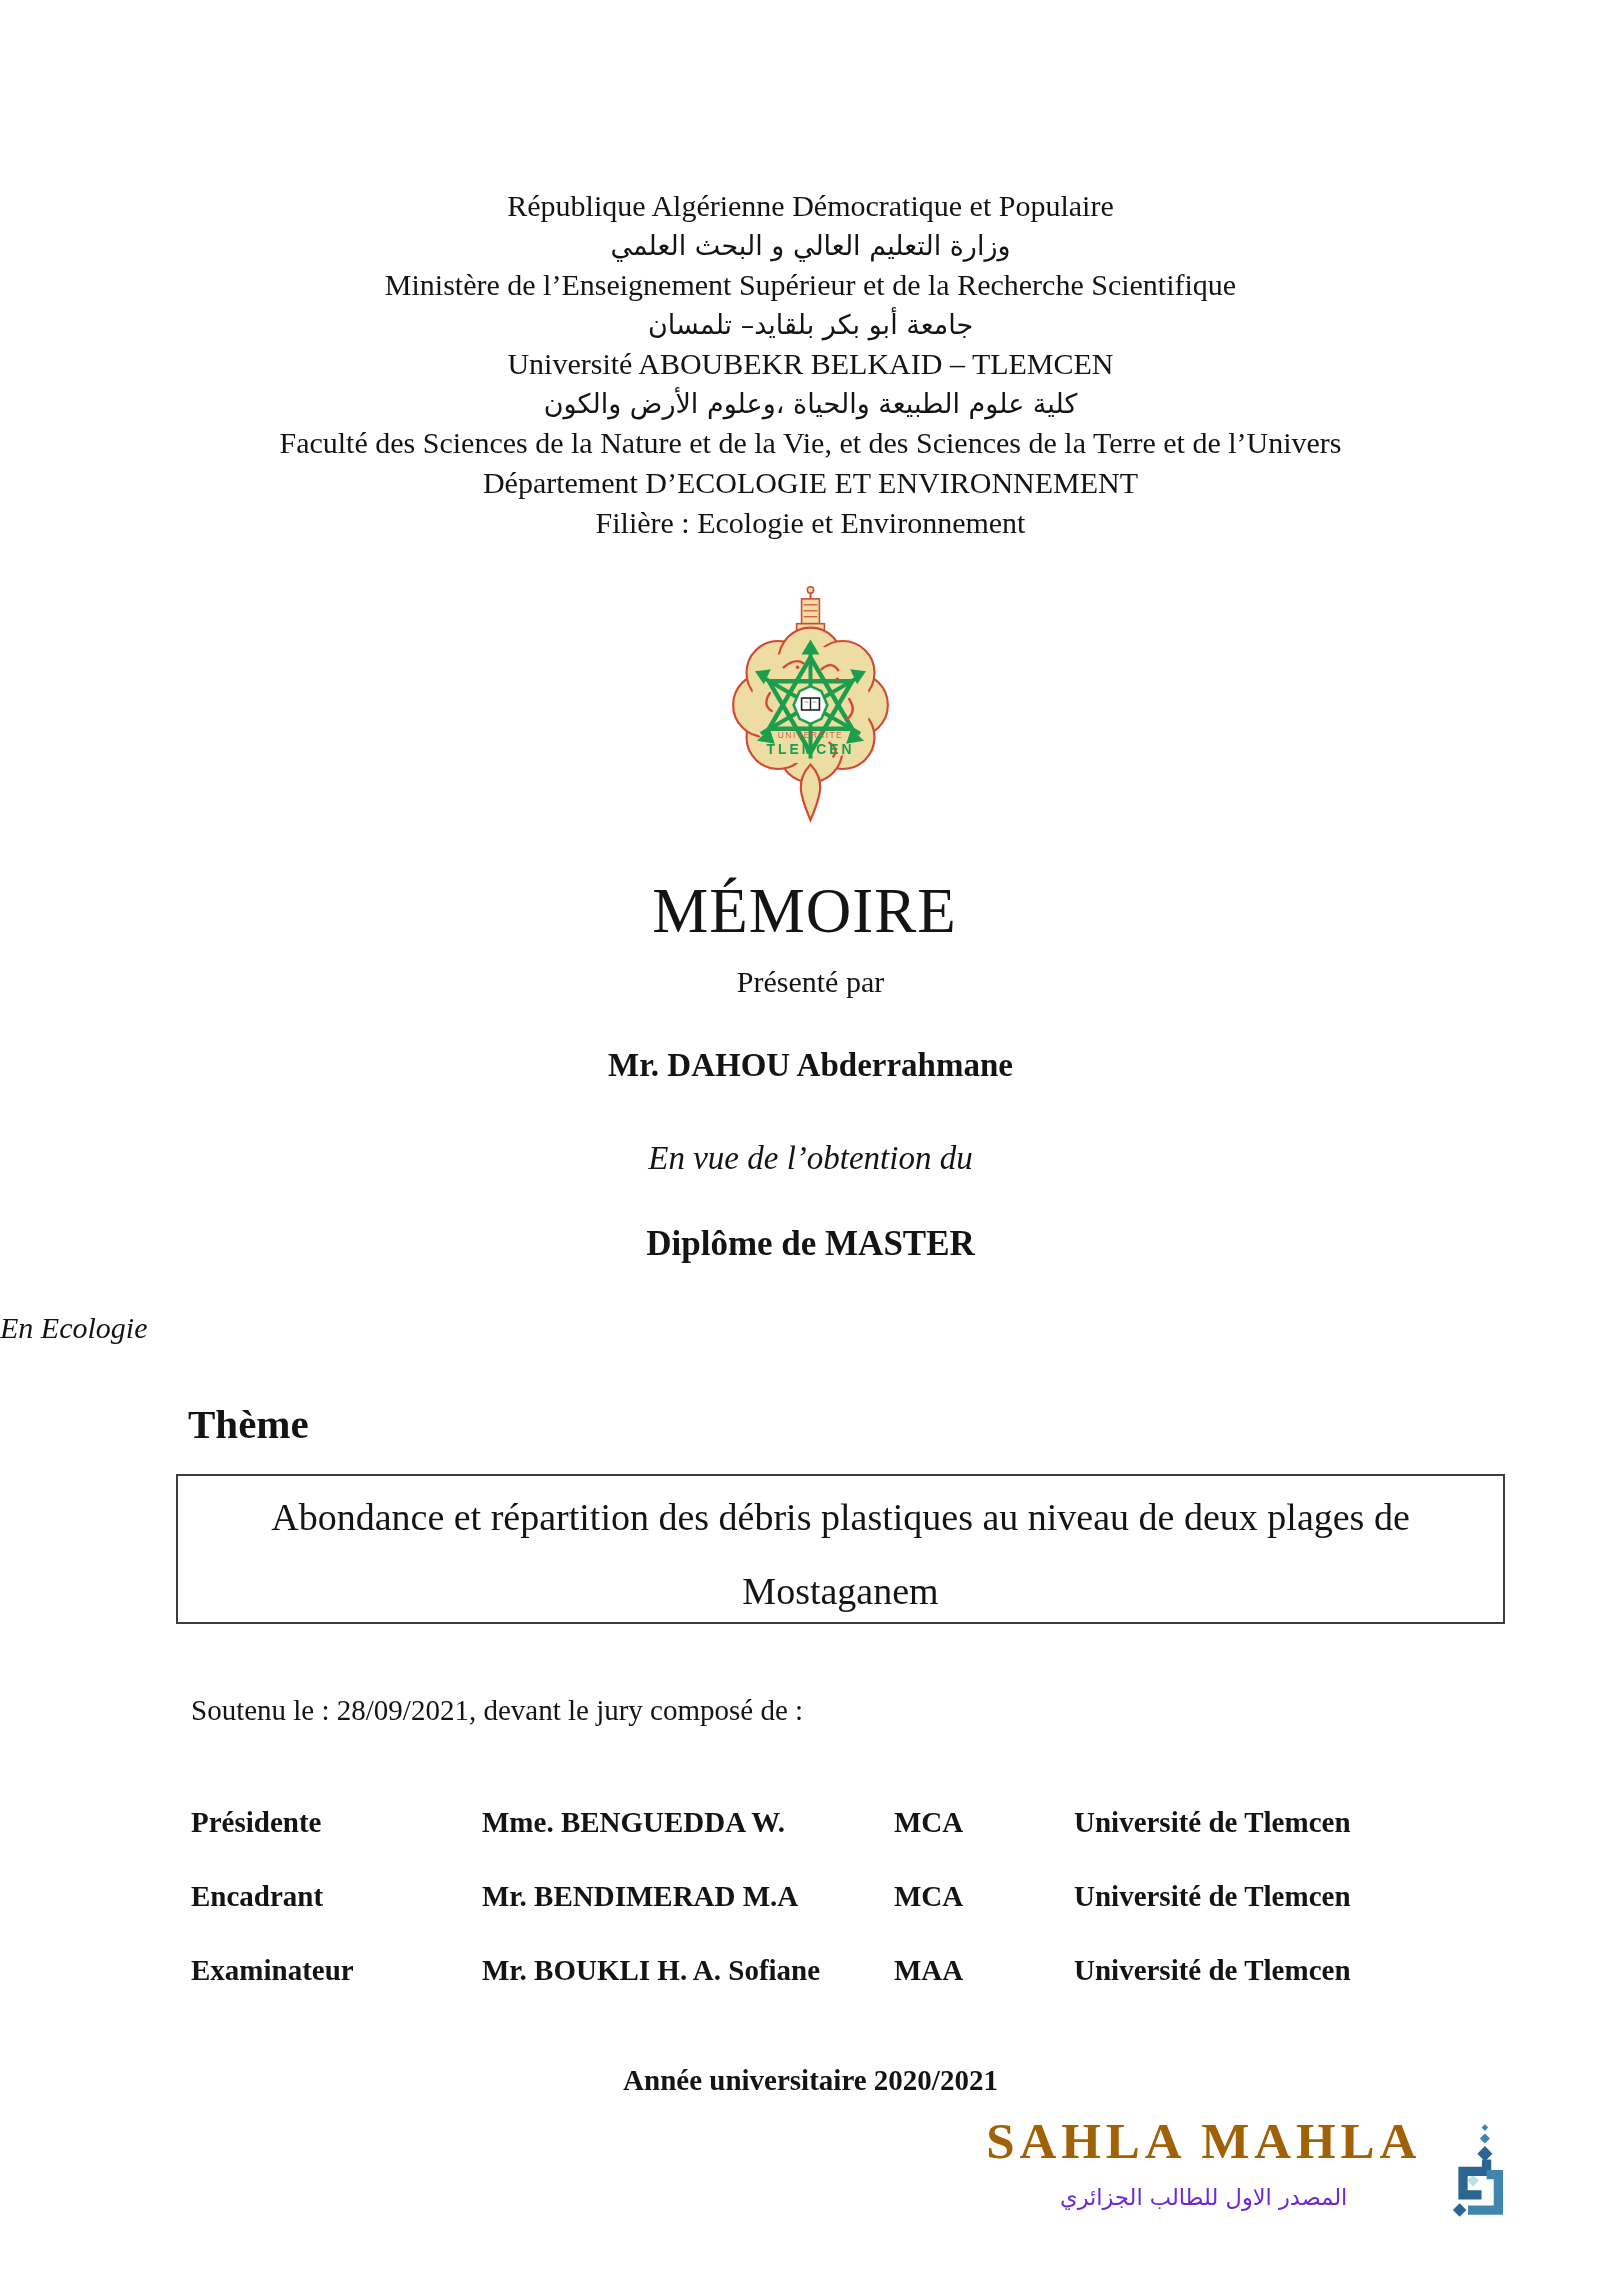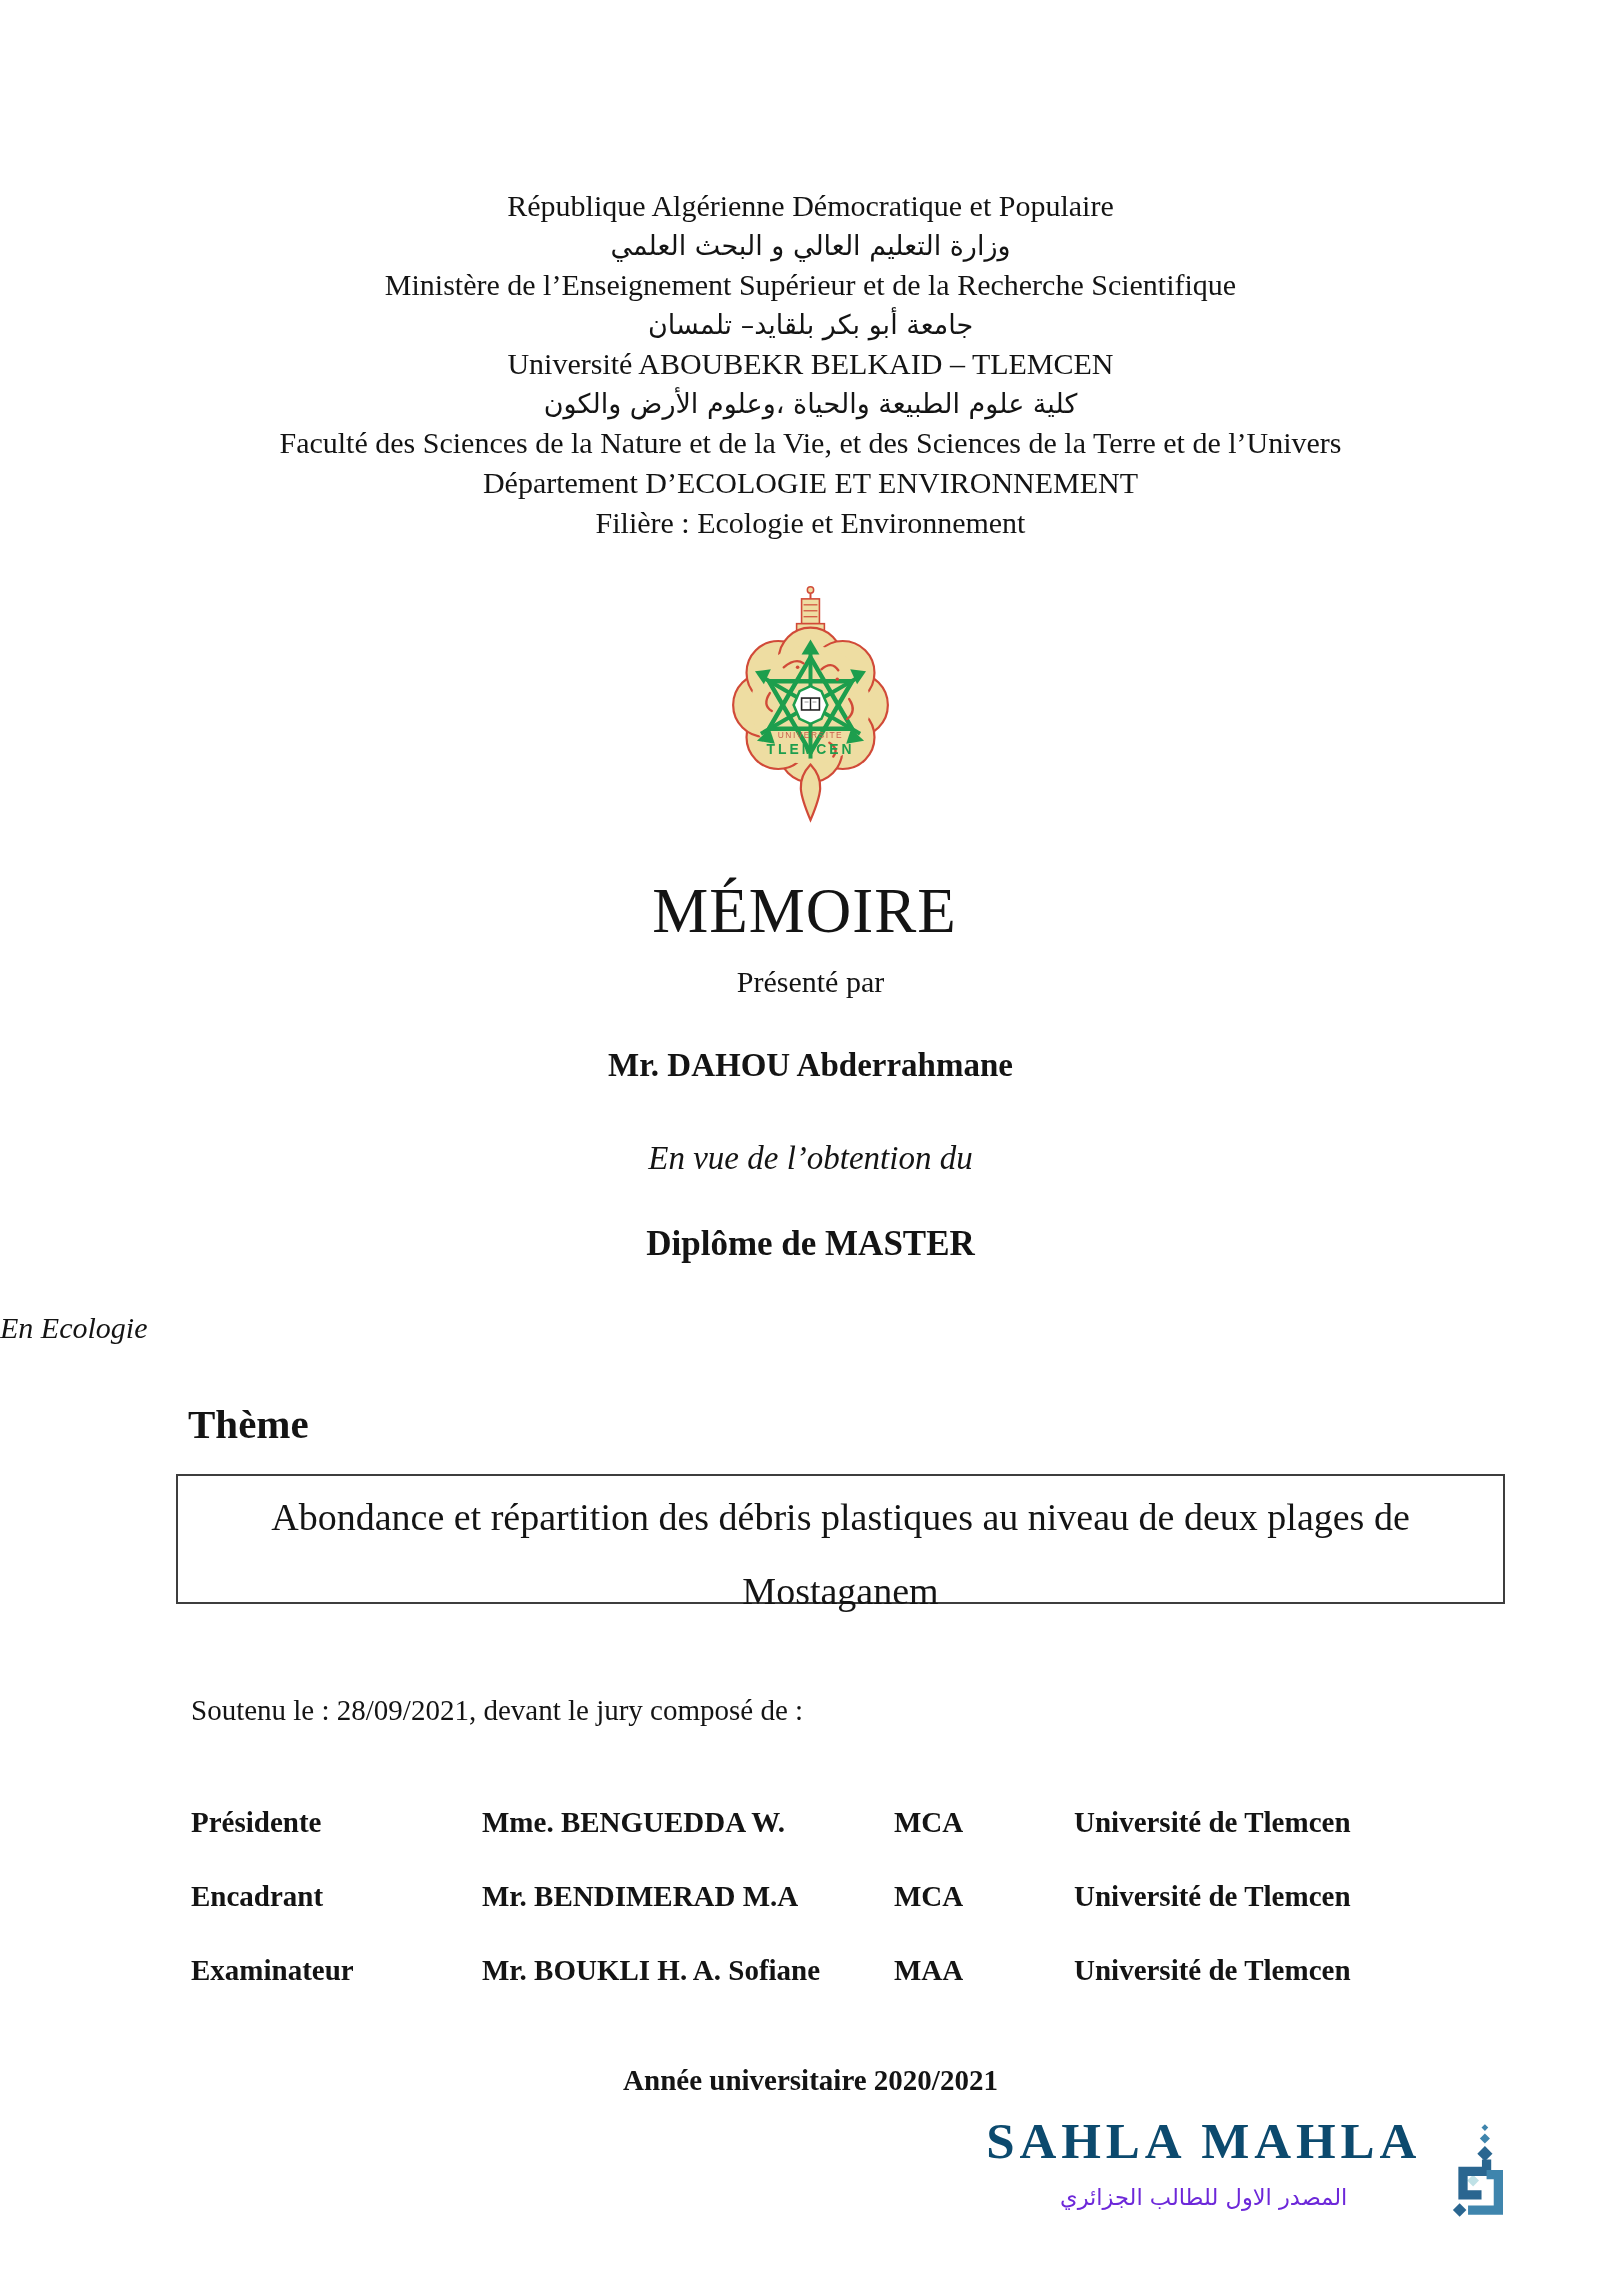--- a/index.html
+++ b/index.html
@@ -23,21 +23,21 @@
   
   .memoire  { position:absolute; top:875px;  left:0; right:12px; text-align:center; font-size:63px; letter-spacing:1px; }
   .presente { position:absolute; top:965px;  left:0; right:0; text-align:center; font-size:30px; }
   .author   { position:absolute; top:1047px; left:0; right:0; text-align:center; font-size:33px; font-weight:bold; }
   .purpose  { position:absolute; top:1140px; left:0; right:0; text-align:center; font-size:33px; font-style:italic; }
   .diploma  { position:absolute; top:1224px; left:0; right:0; text-align:center; font-size:35px; font-weight:bold; }
   .field    { position:absolute; top:1311px; left:0; right:12px; text-align:left; font-size:30px;font-style:italic; }
   
   .theme-label { position:absolute; top:1400px; left:188px; font-size:41px; font-weight:bold; }
   .theme-box {
-    position:absolute; top:1474px; left:176px; width:1329px; height:130px;
+    position:absolute; top:1474px; left:176px; width:1329px; height:150px;
     border:2px solid #3d3d3d;
     display:flex; justify-content:center;
   }
   .theme-title {
     font-size:38px; line-height:74px; text-align:center;
     max-width:1157px; margin-top:3.9px;
   }
   
   .defense { position:absolute; top:1694px; left:191px; font-size:29px; }
   .jury {
@@ -172,21 +172,21 @@
     <div>Examinateur</div>
     <div>Mr. BOUKLI H. A. Sofiane</div>
     <div>MAA</div>
     <div>Université de Tlemcen</div>
   </div>
 
   <div class="year">Année universitaire 2020/2021</div>
 
   <div class="watermark">
     <div class="wm-text">
-      <div class="wm-brand" style="color:#0c4a6e;">SAHLA MAHLA</div>
+      <div class="wm-brand" style="color:#a16207;">SAHLA MAHLA</div>
       <div class="wm-tagline" style="color:#6d28d9;margin-top:10px;">المصدر الاول للطالب الجزائري</div>
     </div>
     <svg width="80" height="116" viewBox="0 0 95 120">
       <g fill="#3f85ad">
         <polygon points="64,2 68,6 64,10 60,6"></polygon>
         <polygon points="64,13 70,19 64,25 58,19"></polygon>
       </g>
       <polygon points="64,28 73,37 64,46 55,37" fill="#2a6690"></polygon>
       <polygon points="50,62 57,69 50,76 43,69" fill="#bfe1e6"></polygon>
       <path d="M66,44 V58 H38 V86 H60" fill="none" stroke="#2a6690" stroke-width="11"></path>

